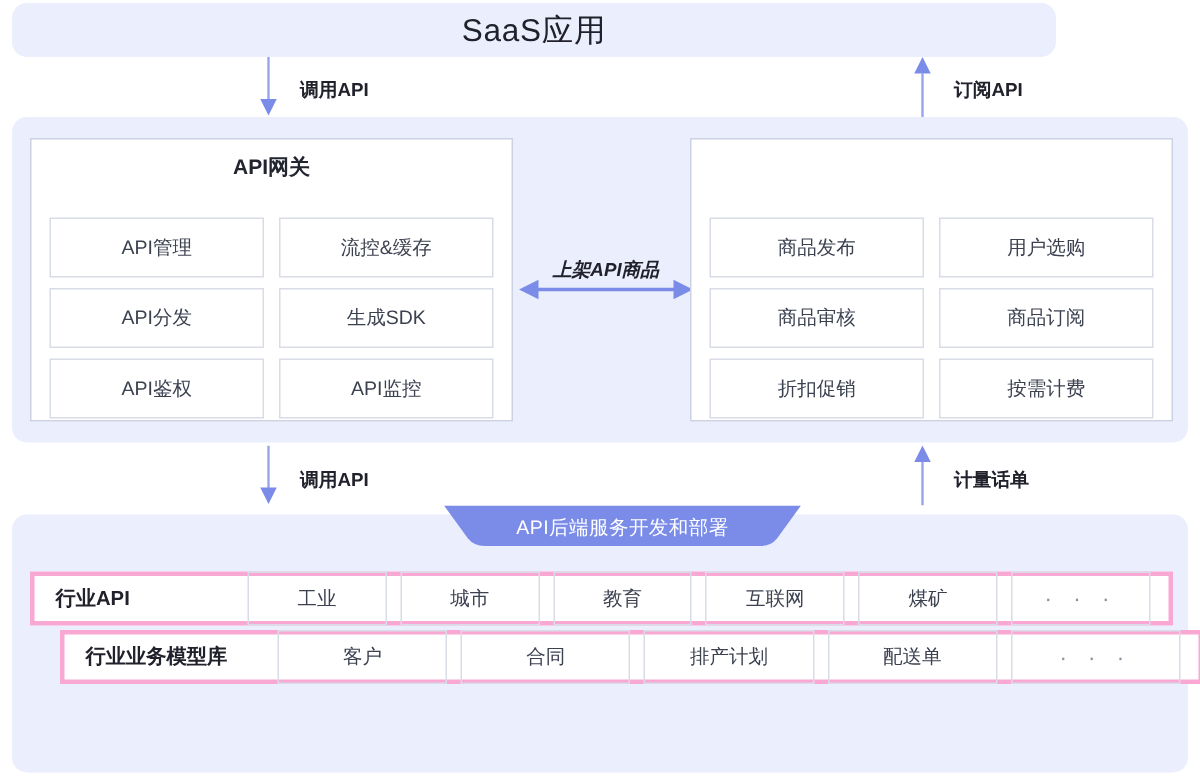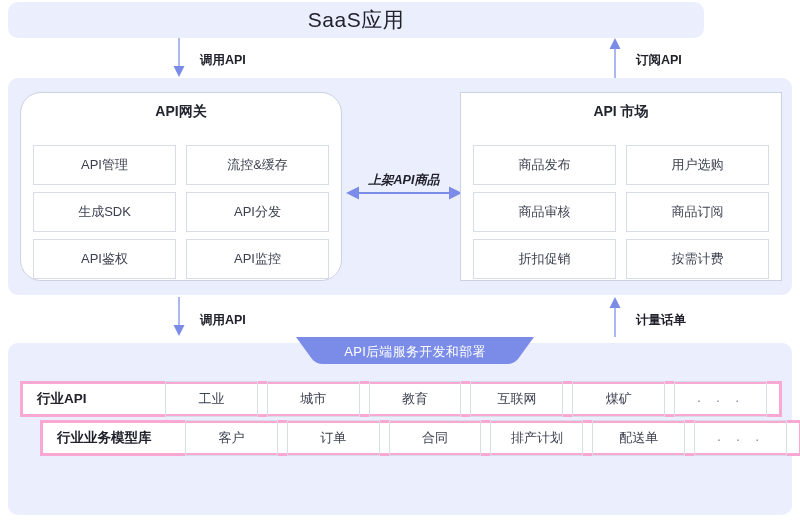--- a/index.html
+++ b/index.html
@@ -40,21 +40,21 @@
     letter-spacing: 0.5px;
   }
 
   
   .panel {
     position: absolute;
     background: #ffffff;
     border: 1px solid #ccd2e4;
     box-sizing: border-box;
   }
-  #panel-gateway { left: 20px;  top: 92px; width: 322px; height: 189px; border-radius: 21px; }
+  #panel-gateway { left: 20px;  top: 92px; width: 322px; height: 189px; }
   #panel-market  { left: 460px; top: 92px; width: 322px; height: 189px; }
 
   .panel-heading {
     position: absolute;
     left: 0; right: 0;
     top: 10px;
     text-align: center;
     font-size: 14px;
     font-weight: bold;
     color: #22242e;
@@ -194,36 +194,35 @@
   </svg>
   <div class="arrow-label" style="left:636px; top:52px;">订阅API</div>
 
   <div class="band" id="band-middle"></div>
 
   <div class="panel" id="panel-gateway">
     <div class="panel-heading">API网关</div>
     <div class="cell-grid">
       <div class="cell">API管理</div>
       <div class="cell">流控&amp;缓存</div>
+      <div class="cell">API分发</div>
       <div class="cell">生成SDK</div>
-      <div class="cell">API分发</div>
       <div class="cell">API鉴权</div>
       <div class="cell">API监控</div>
     </div>
   </div>
 
   <div id="mid-arrow-label">上架API商品</div>
   <svg class="arrow-svg" style="left:346px; top:185px;" width="116" height="16">
     <line x1="12" y1="8" x2="104" y2="8" stroke="#7b8ce8" stroke-width="2.2"></line>
     <polygon points="0,8 13,1.5 13,14.5" fill="#7b8ce8"></polygon>
     <polygon points="116,8 103,1.5 103,14.5" fill="#7b8ce8"></polygon>
   </svg>
 
   <div class="panel" id="panel-market">
-    <div class="panel-heading">API 市场</div>
     <div class="cell-grid">
       <div class="cell">商品发布</div>
       <div class="cell">用户选购</div>
       <div class="cell">商品审核</div>
       <div class="cell">商品订阅</div>
       <div class="cell">折扣促销</div>
       <div class="cell">按需计费</div>
     </div>
   </div>
 
@@ -257,21 +256,20 @@
       <div class="row-cell">互联网</div>
       <div class="row-cell">煤矿</div>
       <div class="row-cell ellipsis">· · ·</div>
     </div>
   </div>
 
   <div class="row" id="row-model">
     <div class="row-label">行业业务模型库</div>
     <div class="row-cells">
       <div class="row-cell">客户</div>
-      <div class="row-cell">订单</div>
       <div class="row-cell">合同</div>
       <div class="row-cell">排产计划</div>
       <div class="row-cell">配送单</div>
       <div class="row-cell ellipsis">· · ·</div>
     </div>
   </div>
 
 </div>
 
 </body></html>

